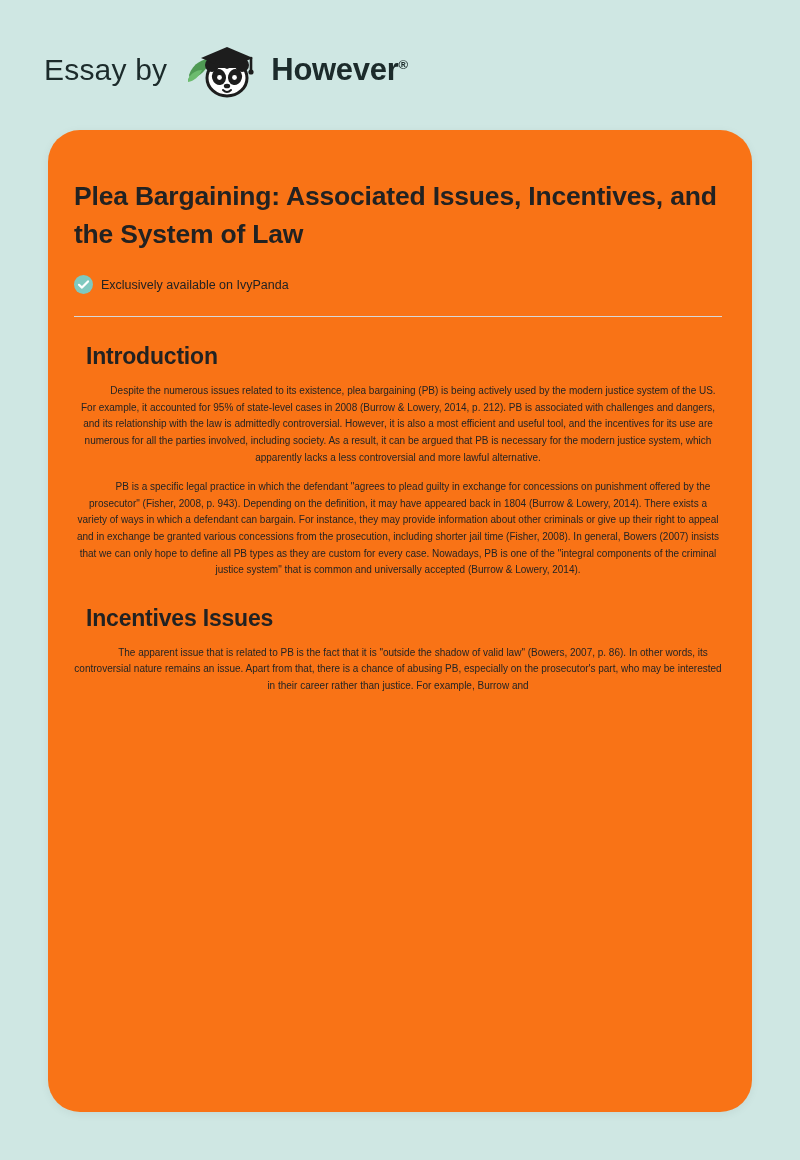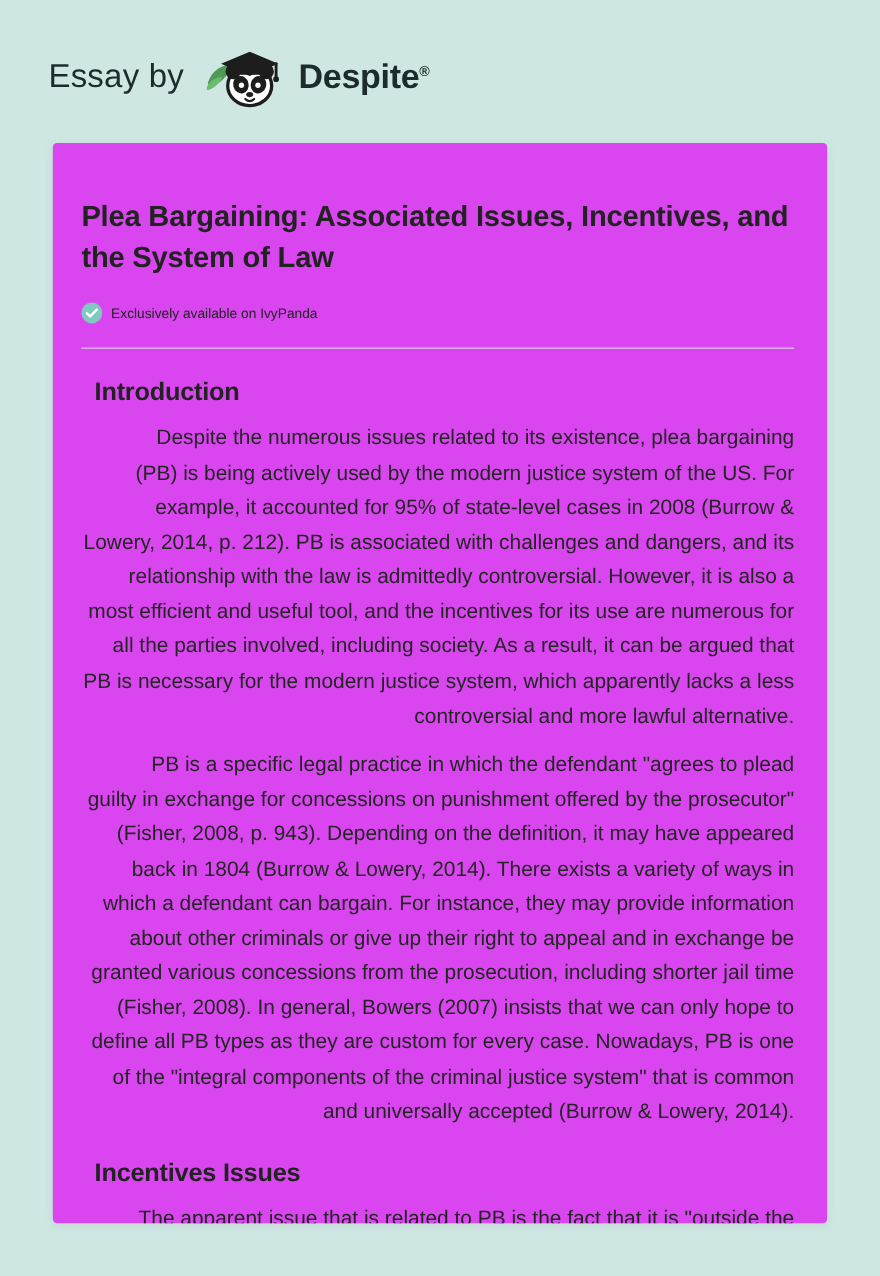--- a/index.html
+++ b/index.html
@@ -59,22 +59,22 @@
     font-weight: bold;
   }
 
   
   .card {
     position: absolute;
     left: 48px;
     top: 130px;
     width: 704px;
     height: 982px;
-    background: #d946ef;
-    border-radius: 4px;
+    background: #f97316;
+    border-radius: 32px;
     box-shadow: 0 2px 10px rgba(0,0,0,0.06);
     overflow: hidden;
     box-sizing: border-box;
   }
   .card-inner {
     padding: 40px 30px 0 26px;
   }
 
   h1.doc-title {
     font-size: 26.5px;
@@ -116,26 +116,26 @@
 
   h2.section-title {
     font-size: 23px;
     font-weight: bold;
     color: #222;
     margin: 26px 0 0 12px;
     letter-spacing: -0.2px;
   }
 
   p.para {
-    font-size: 19px;
+    font-size: 10px;
     line-height: 1.66;
     color: #242424;
     margin: 13px 0 0 0;
     text-indent: 30px;
-    text-align: right;
+    text-align: center;
   }
 </style>
 </head>
 <body>
 
 <div class="page">
 
   <div class="header">
     <span class="header-essay-by">Essay by</span>
     <div class="brand">
@@ -157,21 +157,21 @@
 
           <ellipse cx="46" cy="47" rx="3.2" ry="2.3" fill="#1d1d1d"></ellipse>
           <path d="M42 51 q4 4 8 0" stroke="#1d1d1d" stroke-width="2" fill="none" stroke-linecap="round"></path>
 
           <path d="M20 19 L46 8 L72 19 L46 30 Z" fill="#1d1d1d"></path>
           <rect x="34" y="21" width="24" height="8" rx="2" fill="#1d1d1d"></rect>
           <path d="M70 19 L70 31" stroke="#1d1d1d" stroke-width="2.6" stroke-linecap="round"></path>
           <circle cx="70" cy="33" r="2.6" fill="#1d1d1d"></circle>
         </svg>
       </div>
-      <span class="brand-name"><span>Despite</span><span class="reg">®</span></span>
+      <span class="brand-name"><span>However</span><span class="reg">®</span></span>
     </div>
   </div>
 
   <div class="card">
     <div class="card-inner">
 
       <h1 class="doc-title">Plea Bargaining: Associated Issues, Incentives, and the System of Law</h1>
 
       <div class="badge-row">
         <span class="badge-check">

